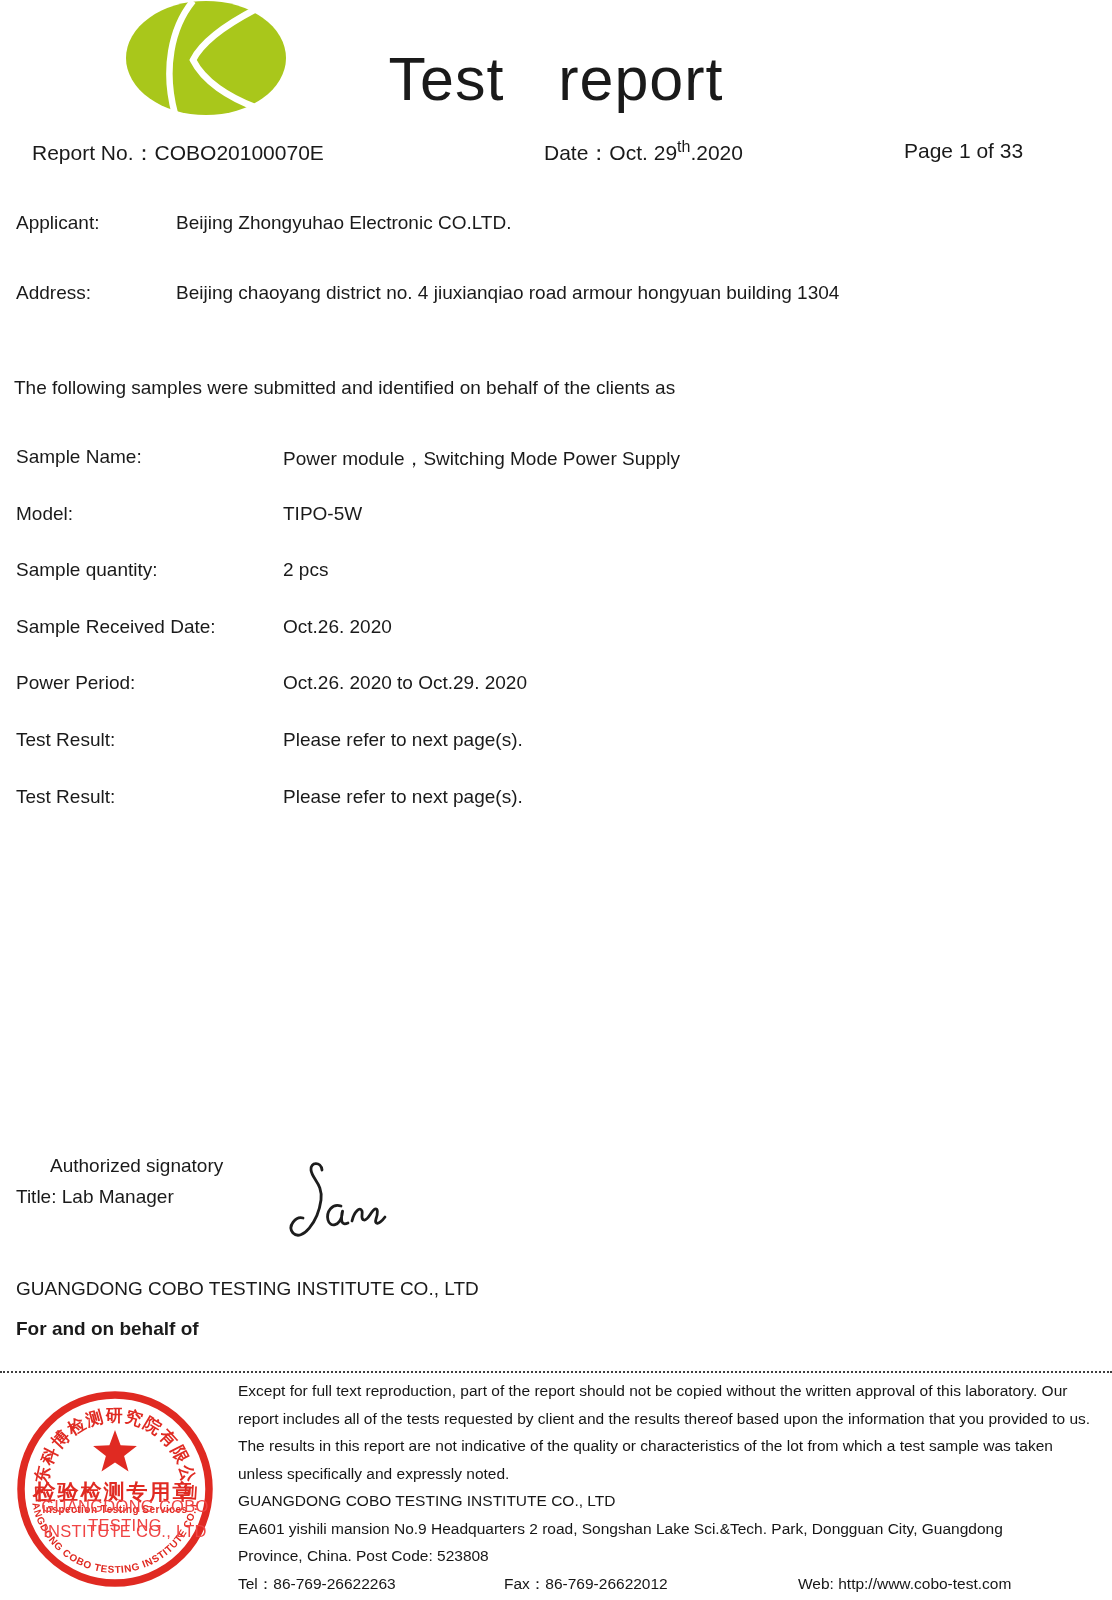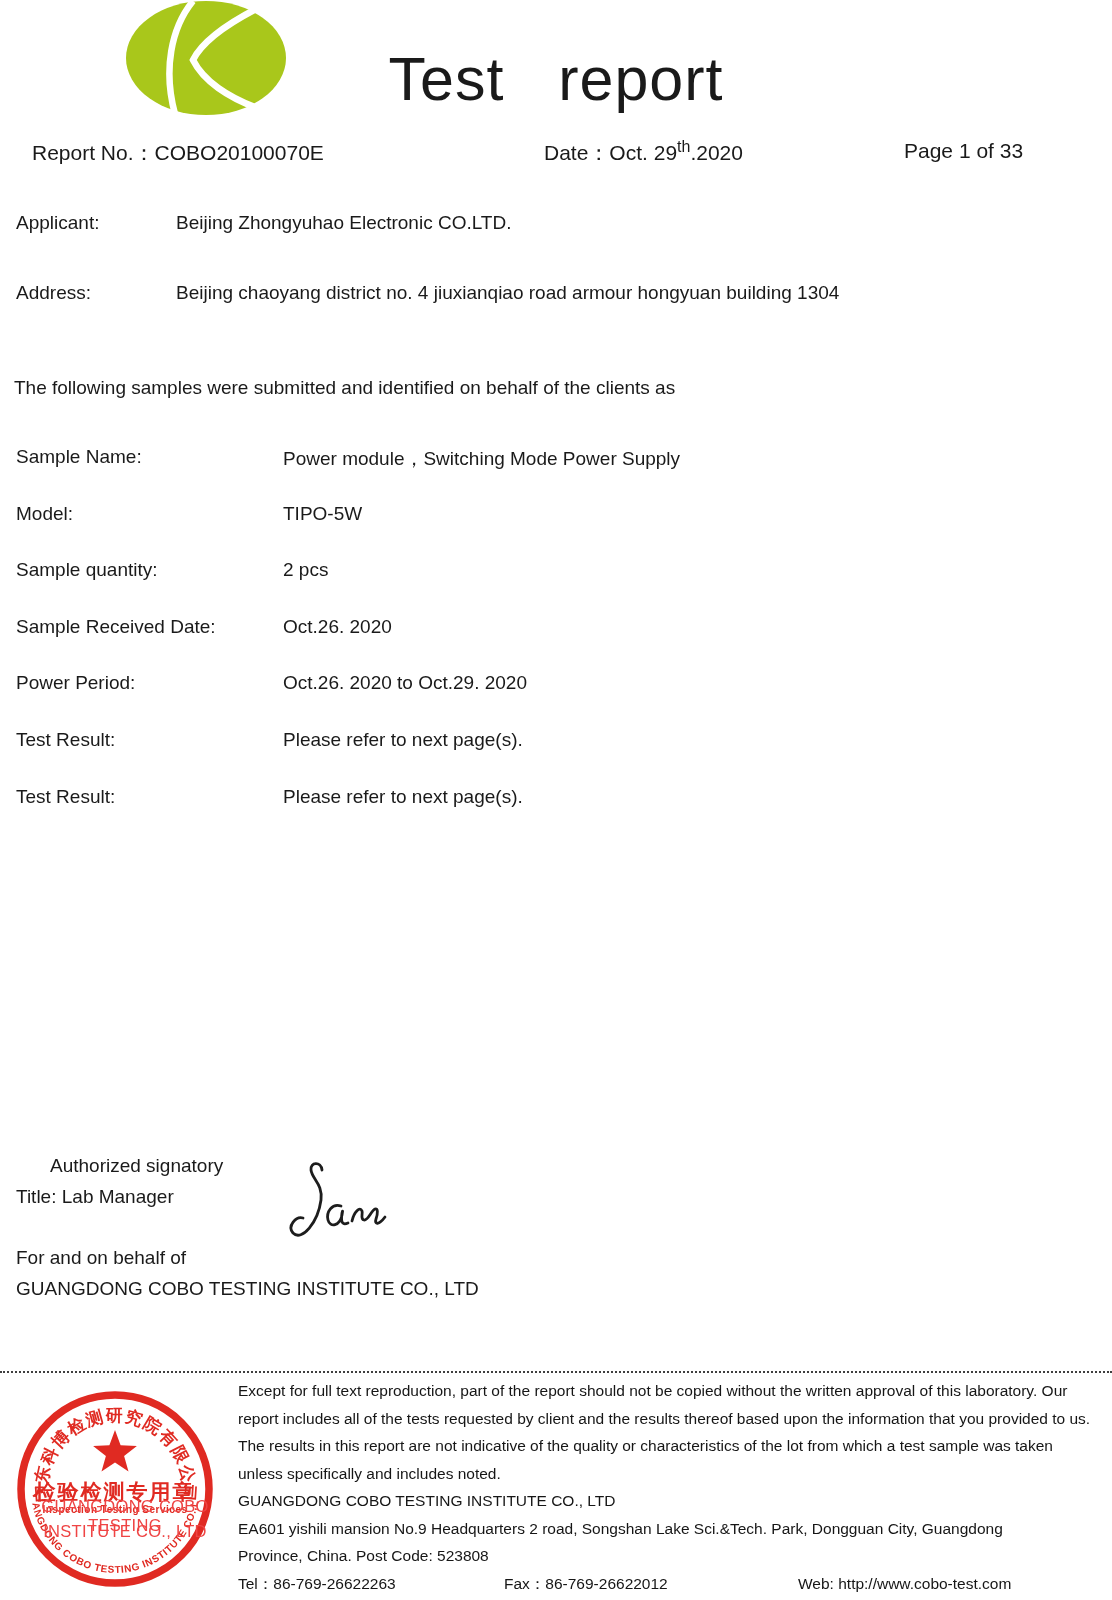--- a/index.html
+++ b/index.html
@@ -86,21 +86,21 @@
   <div class="abs body-text" style="top:1186px; left:16px;">Title: Lab Manager</div>
 
   <svg class="abs sig-svg" width="130" height="95" viewBox="0 0 130 95" role="img" aria-label="handwritten signature">
     <g fill="none" stroke="#1d1d1d" stroke-width="2.8" stroke-linecap="round" stroke-linejoin="round">
       <path d="M50,14 C49,5 38,6 39,14 C40,23 51,28 49,44 C46,66 30,86 21,77 C15,70 24,60 31,62"></path>
       <path d="M69,50 C60,47 54,56 56,64 C58,72 68,70 70,59 C70.5,56 71,53 70,57 C69,64 69,70 76,67"></path>
       <path d="M80,65 C82,56 88,50 90,55 C91,58 88,63 92,64 C96,65 99,55 103,53 C106,52 106,57 104,63 C102,69 107,69 113,61"></path>
     </g>
   </svg>
 
-  <div class="abs body-text" style="top:1247px; left:16px;">For and on behalf of</div>
+  <div class="abs body-text" style="top:1318px; left:16px;font-weight:bold;">For and on behalf of</div>
   <div class="abs body-text" style="top:1278px; left:16px;">GUANGDONG COBO TESTING INSTITUTE CO., LTD</div>
 
   <div class="abs sep"></div>
 
   <svg class="abs stamp-svg" width="204" height="204" viewBox="0 0 204 204" role="img" aria-label="red circular company seal">
     <defs>
       <path id="arcTop" d="M35,113.8 A68,68 0 1 1 169,113.8" fill="none"></path>
       <path id="arcBottom" d="M19.3,116.6 A84,84 0 0 0 184.7,116.6" fill="none"></path>
     </defs>
     <circle cx="102" cy="102" r="94" fill="none" stroke-width="7.5" stroke="#e02a22"></circle>
@@ -115,21 +115,21 @@
     </text>
   </svg>
 
   <div class="abs stamp-overlay" style="top:1497px;">GUANGDONG COBO TESTING</div>
   <div class="abs stamp-overlay" style="top:1522px;">INSTITUTE CO., LTD</div>
 
   <div class="abs footer-block">
     <div>Except for full text reproduction, part of the report should not be copied without the written approval of this laboratory. Our</div>
     <div>report includes all of the tests requested by client and the results thereof based upon the information that you provided to us.</div>
     <div>The results in this report are not indicative of the quality or characteristics of the lot from which a test sample was taken</div>
-    <div>unless specifically and includes noted.</div>
+    <div>unless specifically and expressly noted.</div>
     <div>GUANGDONG COBO TESTING INSTITUTE CO., LTD</div>
     <div>EA601 yishili mansion No.9 Headquarters 2 road, Songshan Lake Sci.&amp;Tech. Park, Dongguan City, Guangdong</div>
     <div>Province, China. Post Code: 523808</div>
     <div class="tel-row">
       <span><span>Tel：</span><span>86-769-26622263</span></span>
       <span class="fax"><span>Fax：</span><span>86-769-26622012</span></span>
       <span class="web"><span>Web: </span><span>http://www.cobo-test.com</span></span>
     </div>
   </div>
 

